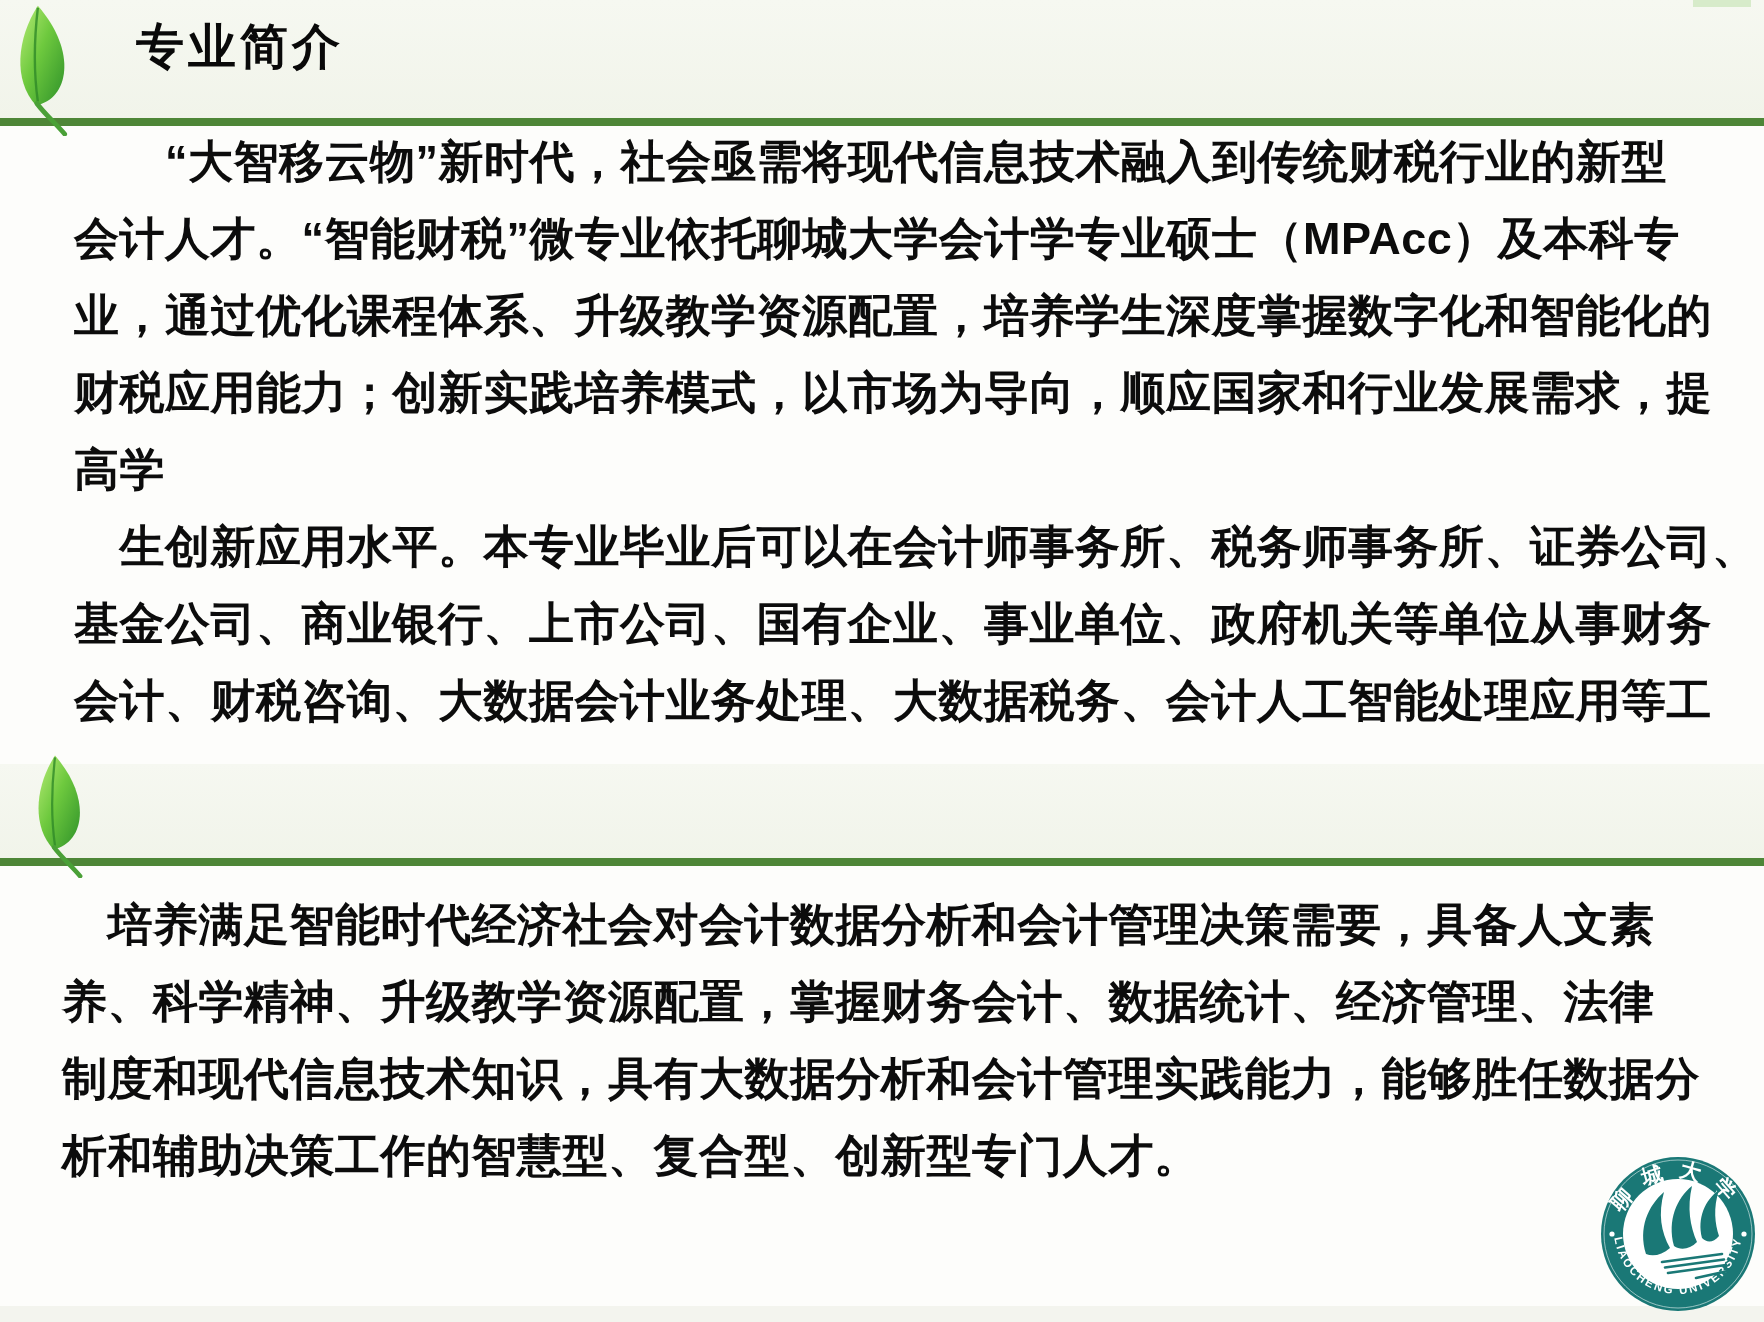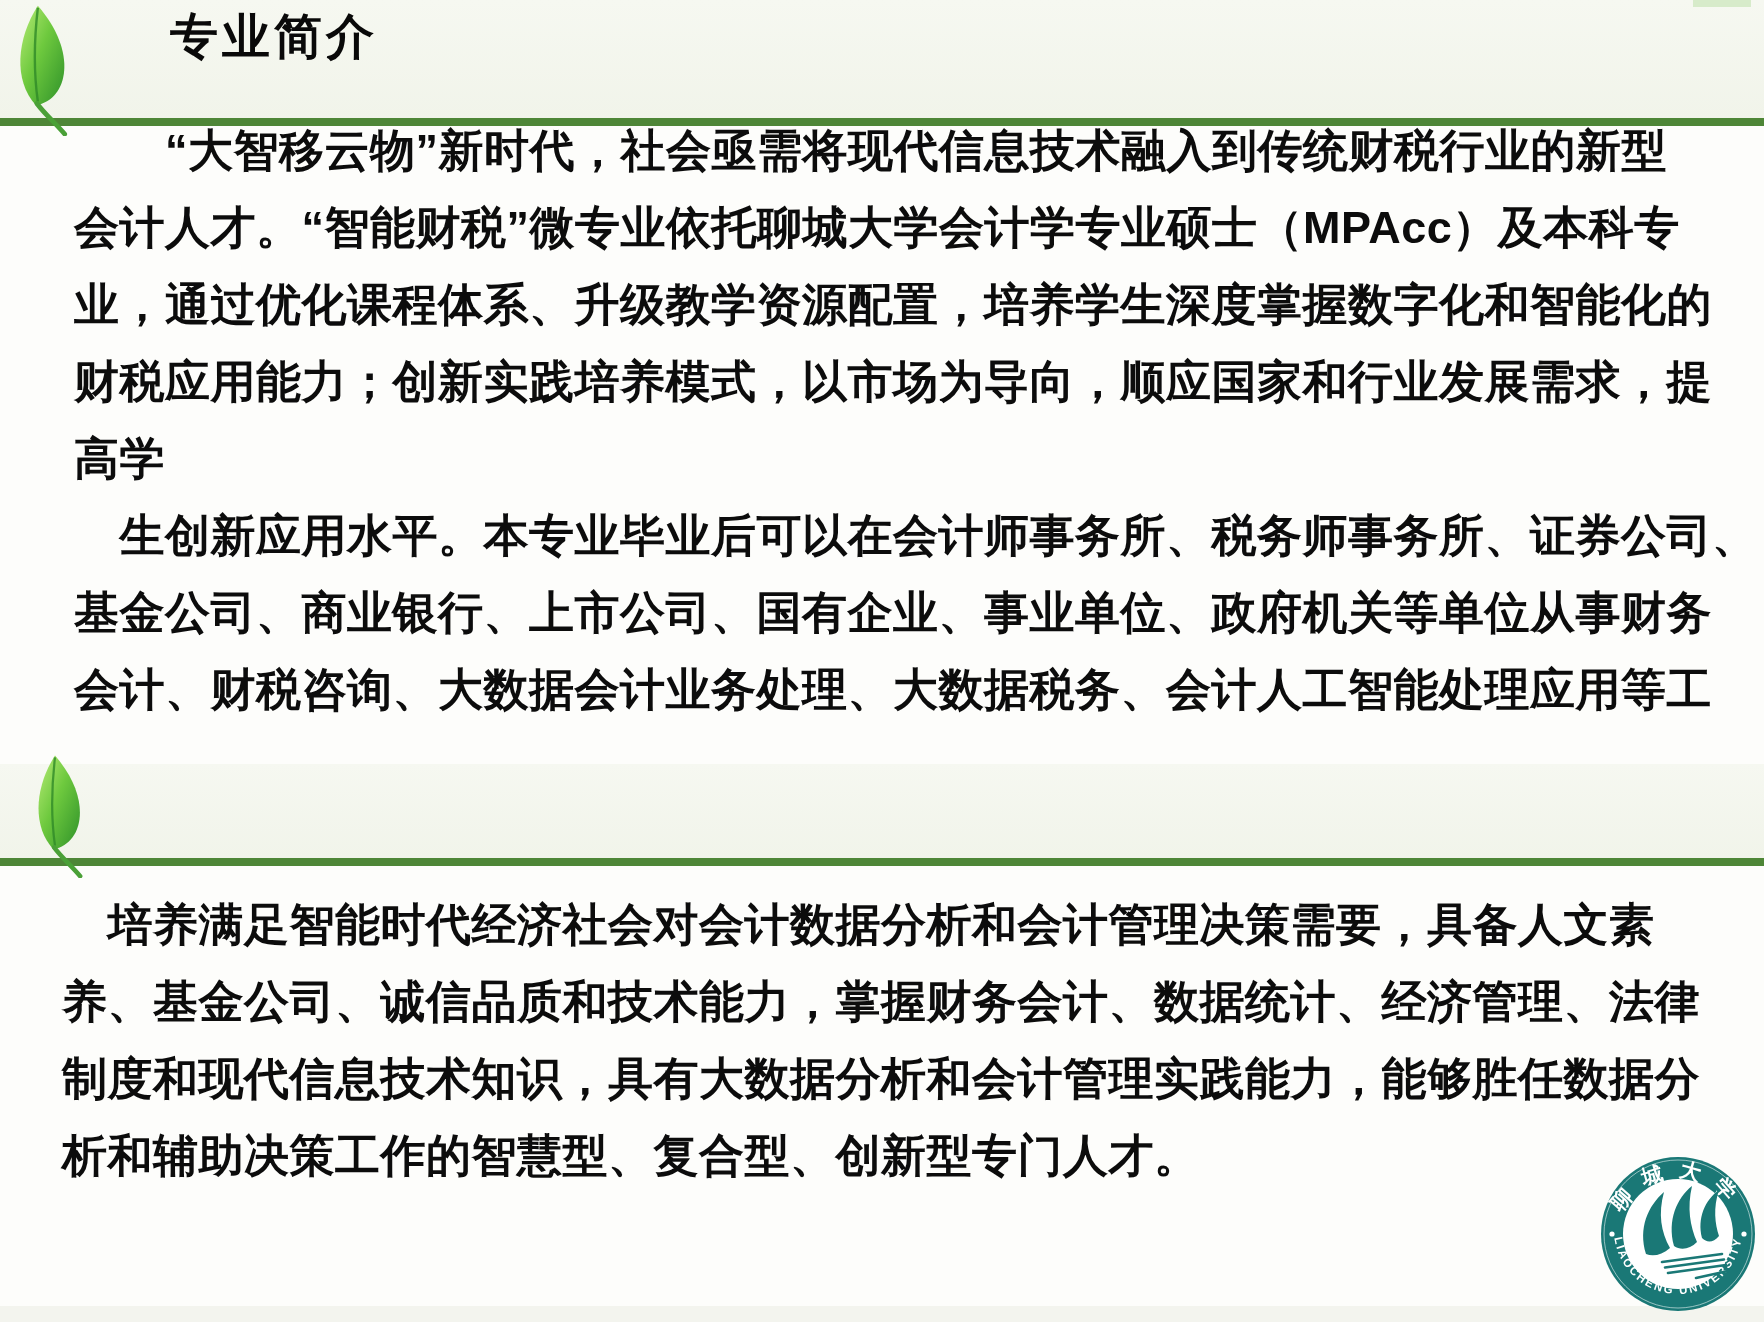--- a/index.html
+++ b/index.html
@@ -41,35 +41,35 @@
     position: absolute;
     left: 136px;
     margin: 0;
     font-size: 48px;
     line-height: 54px;
     font-weight: 800;
     color: #090909;
     letter-spacing: 4px;
     white-space: pre;
   }
-  .sec-title.t1 { top: 10px; margin-left: 34px; }
+  .sec-title.t1 { top: 20px; }
   .sec-title.t2 { top: 790px; }
   .leaf { position: absolute; }
   .leaf.l1 { left: 6px;  top: 2px;   width: 102px; height: 134px; }
   .leaf.l2 { left: 22px; top: 752px; width: 102px; height: 126px; }
   .para {
     position: absolute;
     font-size: 45px;
     line-height: 77px;
     font-weight: 700;
     color: #0c0c0c;
     white-space: pre;
     letter-spacing: 0.5px;
   }
-  .para.p1 { left: 74px; top: 112px;  width: 1690px; }
+  .para.p1 { left: 74px; top: 123px;  width: 1690px; }
   .para.p2 { left: 62px; top: 886px;  width: 1702px; }
   .logo {
     position: absolute;
     left: 1598px;
     top: 1154px;
     width: 160px;
     height: 160px;
   }
   .logo text { font-family: "Liberation Sans", "DejaVu Sans", sans-serif; }
 </style>
@@ -118,21 +118,21 @@
         <stop offset="1" stop-color="#2e9129"></stop>
       </linearGradient>
     </defs>
     <path d="M30,4 C8,38 4,82 28,108 C62,102 72,52 30,4 Z" fill="url(#leafGrad2)"></path>
     <path d="M30,6 C26,40 26,76 30,104" stroke="#2f8a28" stroke-width="2.5" fill="none" opacity="0.8"></path>
     <path d="M29,106 C38,118 48,126 58,138" stroke="#4aa037" stroke-width="5" fill="none" stroke-linecap="round"></path>
   </svg>
 
 
   <div class="para p2">　培养满足智能时代经济社会对会计数据分析和会计管理决策需要，具备人文素
-养、基金公司、诚信品质和技术能力，掌握财务会计、数据统计、经济管理、法律
+养、科学精神、升级教学资源配置，掌握财务会计、数据统计、经济管理、法律
 制度和现代信息技术知识，具有大数据分析和会计管理实践能力，能够胜任数据分
 析和辅助决策工作的智慧型、复合型、创新型专门人才。</div>
 
   <svg class="logo" viewBox="-80 -80 160 160" aria-hidden="true">
     <circle cx="0" cy="0" r="77" fill="#1a7876"></circle>
     <circle cx="0" cy="0" r="74" fill="none" stroke="#e8f3f2" stroke-width="1" opacity="0.6"></circle>
     <circle cx="0" cy="0" r="55" fill="#ffffff"></circle>
 
     <path id="arcTop" d="M -62 6 A 62 62 0 0 1 62 6" fill="none"></path>
     <path id="arcBottom" d="M -64 -4 A 64 64 0 0 0 64 -4" fill="none"></path>

